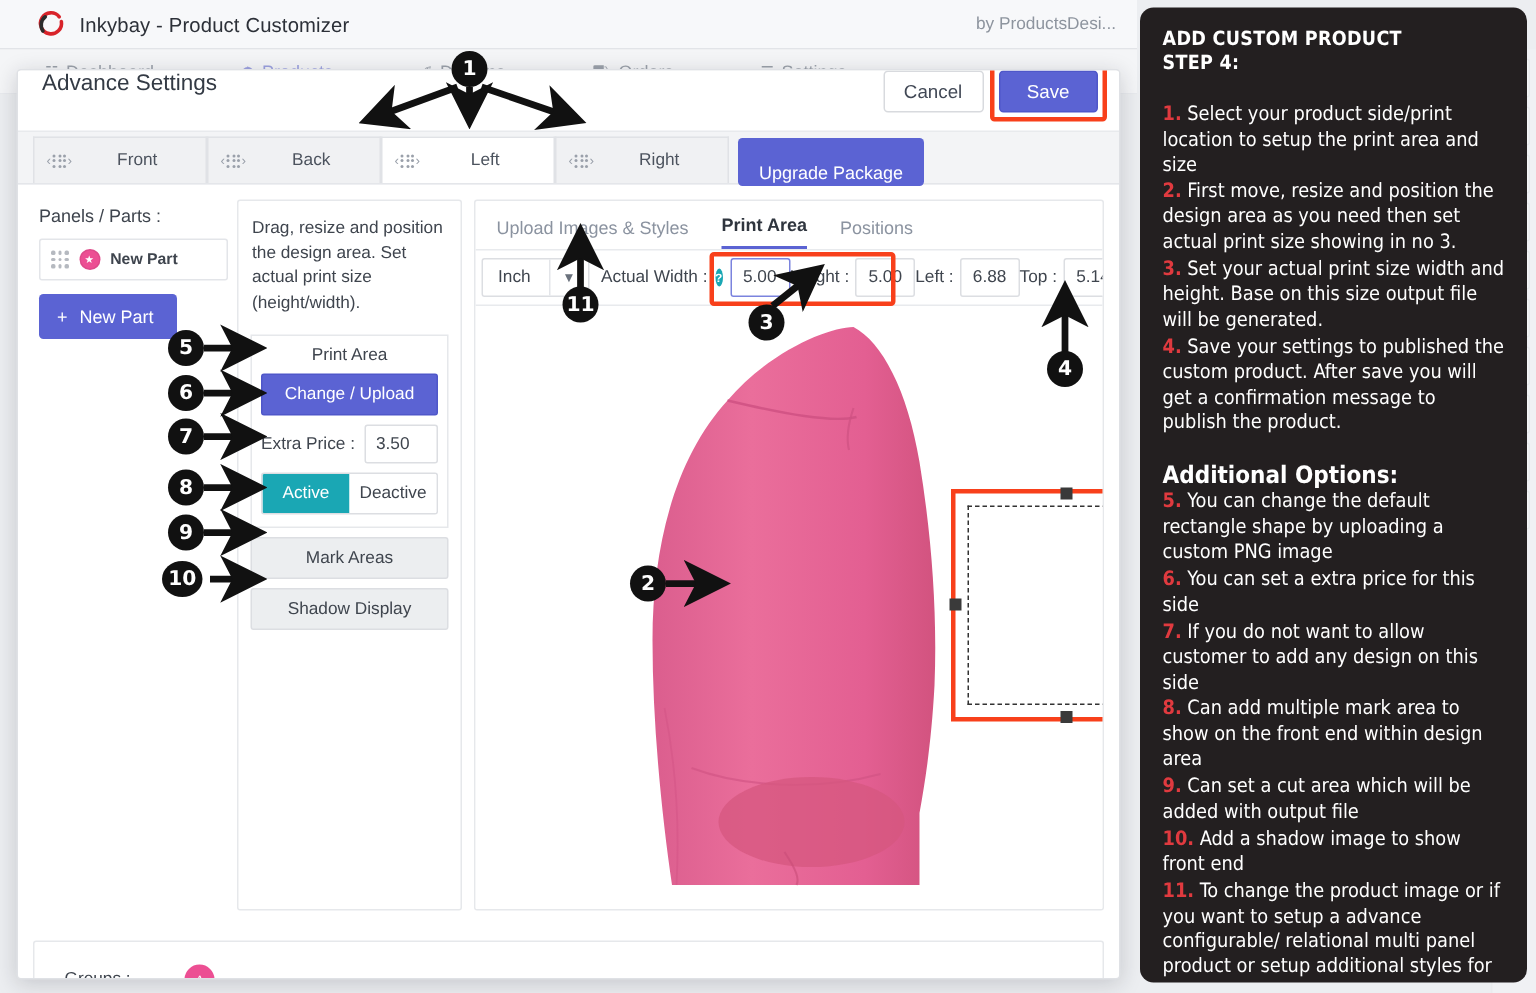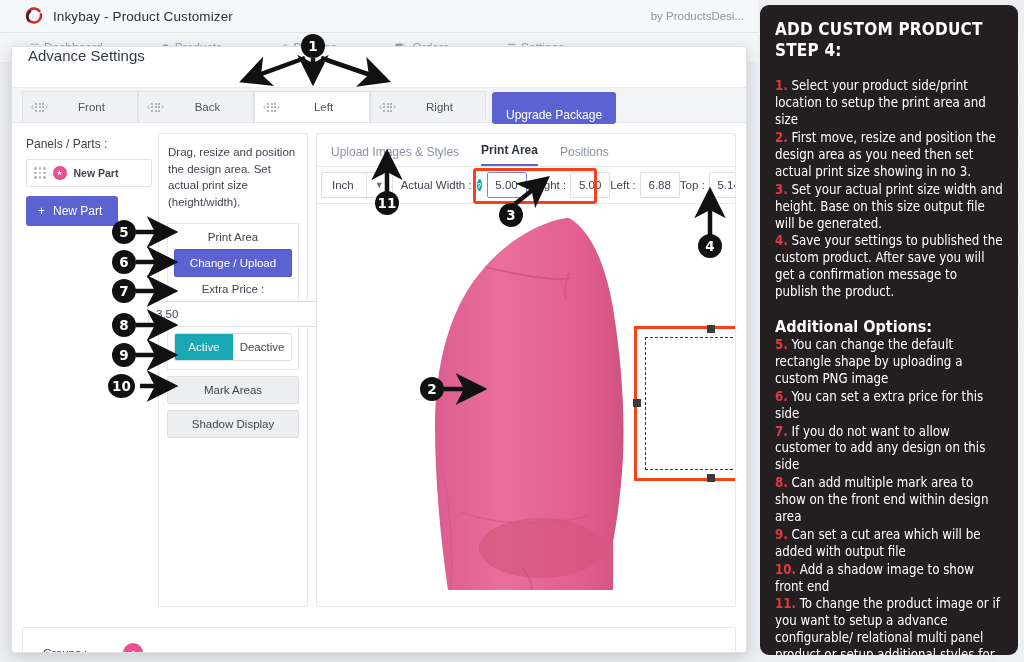--- a/index.html
+++ b/index.html
@@ -121,21 +121,21 @@
   }
   .tool-group { border: 1px solid #e6e8eb; margin: 0 8px; }
   .tool-title { text-align: center; font-size: 11.5px; color: #3f454e; padding: 7px 0 6px; }
   .tool-btn {
     display: block; width: calc(100% - 12px); margin: 0 6px 6px 6px;
     font-size: 11.5px; padding: 7px 0; text-align: center; cursor: pointer;
     border: 1px solid #dcdee2; background: #eceef0; color: #3f454e; border-radius: 2px;
   }
   .tool-btn.primary { background: #5b63d3; border-color: #4f57c9; color: #fff; }
   .price-row {
-    display: flex; align-items: center; gap: 6px; margin: 0 6px 6px 6px; flex-direction: column;
+    display: flex; align-items: center; gap: 6px; margin: 0 6px 6px 6px;
   }
   .price-row .lab { font-size: 11.5px; color: #3f454e; white-space: nowrap; }
   .price-row input {
     flex: 1; min-width: 0; font-size: 11.5px; padding: 6px 7px; color: #3f454e;
     border: 1px solid #dcdee2; border-radius: 2px; font-family: inherit; background: #fff;
   }
   .seg { display: flex; margin: 0 6px 8px 6px; border: 1px solid #dcdee2; border-radius: 2px; overflow: hidden; }
   .seg > div { flex: 1; text-align: center; font-size: 11.5px; padding: 7px 0; cursor: pointer; }
   .seg .on { background: #1aa7b4; color: #fff; }
   .seg .off { background: #fff; color: #3f454e; }
@@ -210,21 +210,21 @@
   svg.arrows { position: absolute; left: 0; top: 0; width: 1024px; height: 662px; z-index: 55; pointer-events: none; }
 
   
   .guide {
     position: absolute; left: 760px; top: 5px; width: 258px; height: 650px;
     background: #231f20; border-radius: 9px; padding: 14px 15px; color: #fff;
     font-family: "DejaVu Sans Condensed", "Liberation Sans Narrow", "Liberation Sans", sans-serif;
     overflow: hidden;
   }
   .guide h1 {
-    font-size: 17px; line-height: 1.22; letter-spacing: .2px; font-weight: bold;
+    font-size: 13px; line-height: 1.22; letter-spacing: .2px; font-weight: bold;
     margin-bottom: 18px;
   }
   .guide h2 { font-size: 16px; margin: 16px 0 1px; font-weight: bold; }
   .guide p { font-size: 13.2px; line-height: 1.28; margin-bottom: 1px; }
   .guide .num { color: #e03a3f; font-weight: bold; }
 </style>
 </head>
 <body>
 
 <div id="root">
@@ -273,20 +273,27 @@
     <div class="stub"></div>
     <div class="stub"></div>
     <div class="stub"></div>
     <div class="stub"></div>
   </div>
 
   <div class="modal">
 
     <div class="modal-head">
       <span class="modal-title">Advance Settings</span>
+      <span class="head-actions">
+        <button class="btn-cancel">Cancel</button>
+        <span class="save-wrap">
+          <button class="btn-save">Save</button>
+          <span class="hl-box" style="left:-6px; top:-6px; right:-6px; bottom:-6px;"></span>
+        </span>
+      </span>
     </div>
 
     <div class="sides-bar">
       <div class="side-tab">
         <span class="grip">‹<span class="dots">
               <i></i>
               <i></i>
               <i></i>
               <i></i>
               <i></i>

